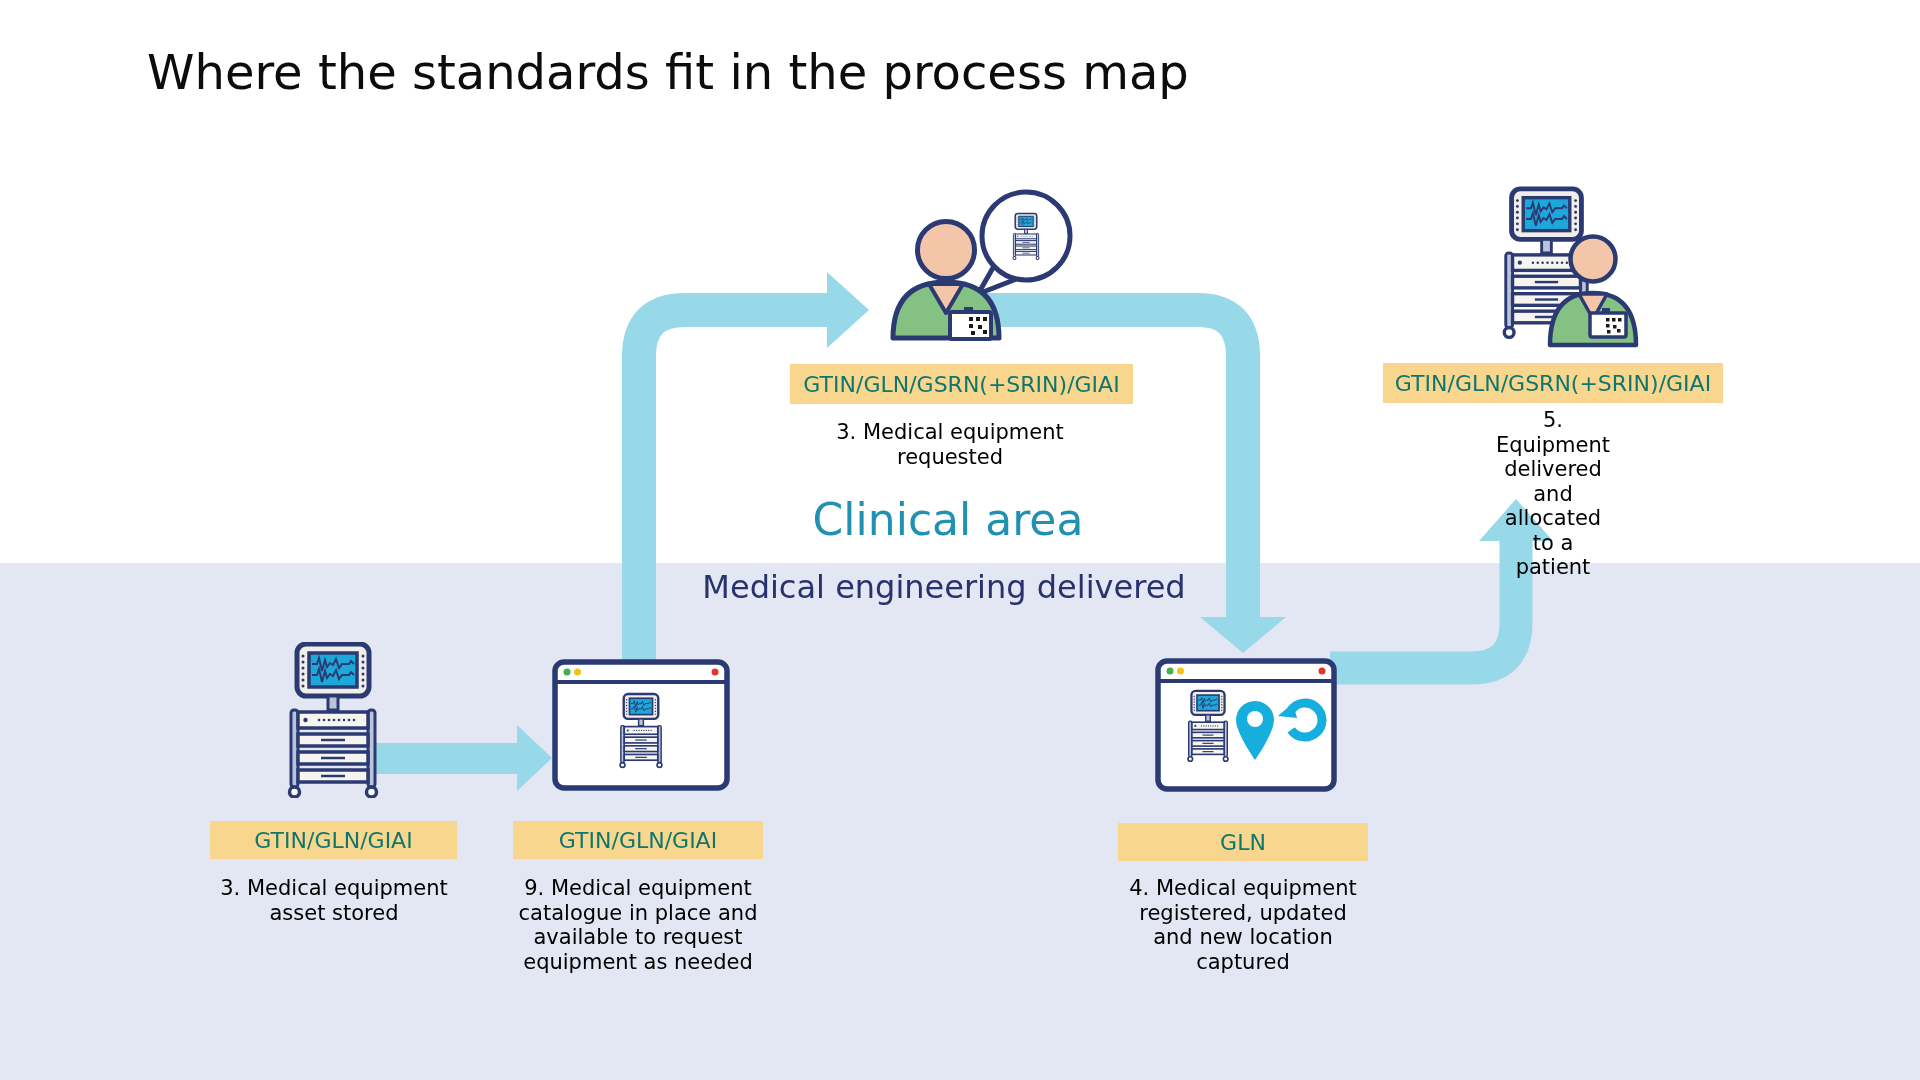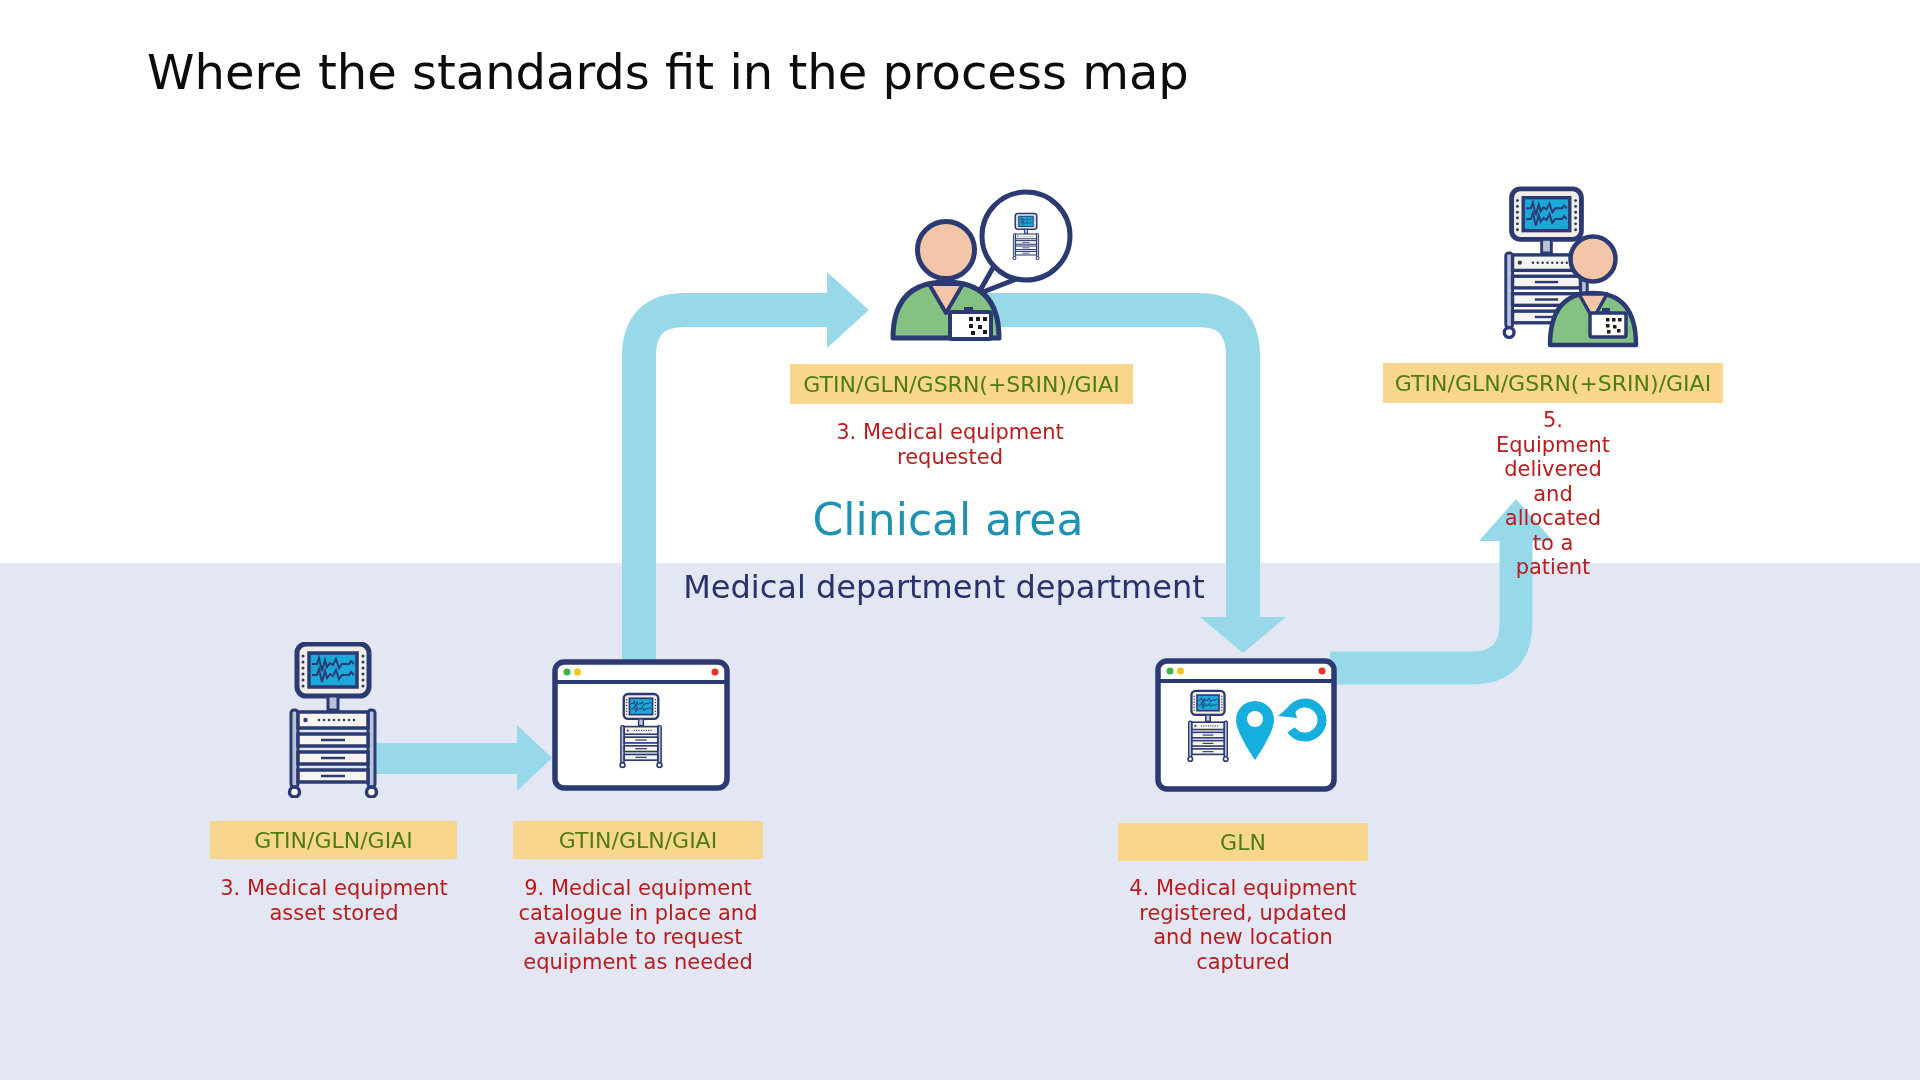--- a/index.html
+++ b/index.html
@@ -10,48 +10,48 @@
   .zone-label{position:absolute;transform:translateX(-50%);white-space:nowrap;z-index:3;}
   .zone-label.clinical{left:948px;top:494px;font-size:44px;color:#2191b2;}
   .zone-label.engineering{left:944px;top:568px;font-size:32px;color:#28336e;}
   .arrows{position:absolute;left:0;top:0;z-index:1;}
   .icon-svg{position:absolute;z-index:2;}
   #icon1{left:283px;top:642px;}
   #icon2{left:552px;top:659px;}
   #icon3{left:870px;top:170px;}
   #icon4{left:1155px;top:658px;}
   #icon5{left:1492px;top:183px;}
-  .badge{position:absolute;z-index:3;background:#f9d68e;color:#4d7c0f;font-size:22px;
+  .badge{position:absolute;z-index:3;background:#f9d68e;color:#0f766e;font-size:22px;
          display:flex;align-items:center;justify-content:center;white-space:nowrap;}
   #badge1{left:210px;top:821px;width:247px;height:38px;}
   #badge2{left:513px;top:821px;width:250px;height:38px;}
   #badge3{left:790px;top:364px;width:343px;height:40px;}
   #badge4{left:1118px;top:823px;width:250px;height:38px;}
   #badge5{left:1383px;top:363px;width:340px;height:40px;}
   .caption{position:absolute;z-index:3;transform:translateX(-50%);font-size:21px;line-height:24.5px;
-           color:#b91c1c;text-align:center;white-space:pre-line;}
+           color:#000000;text-align:center;white-space:pre-line;}
   #cap1{left:334px;top:876px;}
   #cap2{left:638px;top:876px;}
   #cap3{left:950px;top:420px;}
   #cap4{left:1243px;top:876px;}
   #cap5{left:1553px;top:408px;}
   .wave{fill:none;stroke:#2b3a72;stroke-width:2;}
   .navy{fill:#2b3a72;}
 </style>
 </head>
 <body>
 
 <div class="canvas">
 
   <div class="zone-bottom"></div>
 
   <h1 class="title">Where the standards fit in the process map</h1>
 
   <div class="zone-label clinical">Clinical area</div>
-  <div class="zone-label engineering">Medical department department</div>
+  <div class="zone-label engineering">Medical engineering delivered</div>
 
   <svg width="0" height="0" style="position:absolute" xmlns="http://www.w3.org/2000/svg" xmlns:xlink="http://www.w3.org/1999/xlink" aria-hidden="true">
     <defs>
       <g id="minicart">
         <rect x="14" y="2" width="72" height="52" rx="9" fill="#f1eee7" stroke="#2b3a72" stroke-width="5"></rect>
         <rect x="26" y="11" width="48" height="34" fill="#1ca9da" stroke="#2b3a72" stroke-width="3.5"></rect>
         <polyline class="wave" points="29,22 34,22 36,16 39,29 42,18 44,25 47,21 50,23 53,17 56,26 59,22 66,22 68,19 71,22"></polyline>
         <polyline class="wave" points="29,33 34,33 36,27 39,40 42,29 44,36 47,32 50,34 53,28 56,37 59,33 66,33 68,30 71,33"></polyline>
         <g class="navy">
           <circle cx="20" cy="14" r="1.5"></circle>

